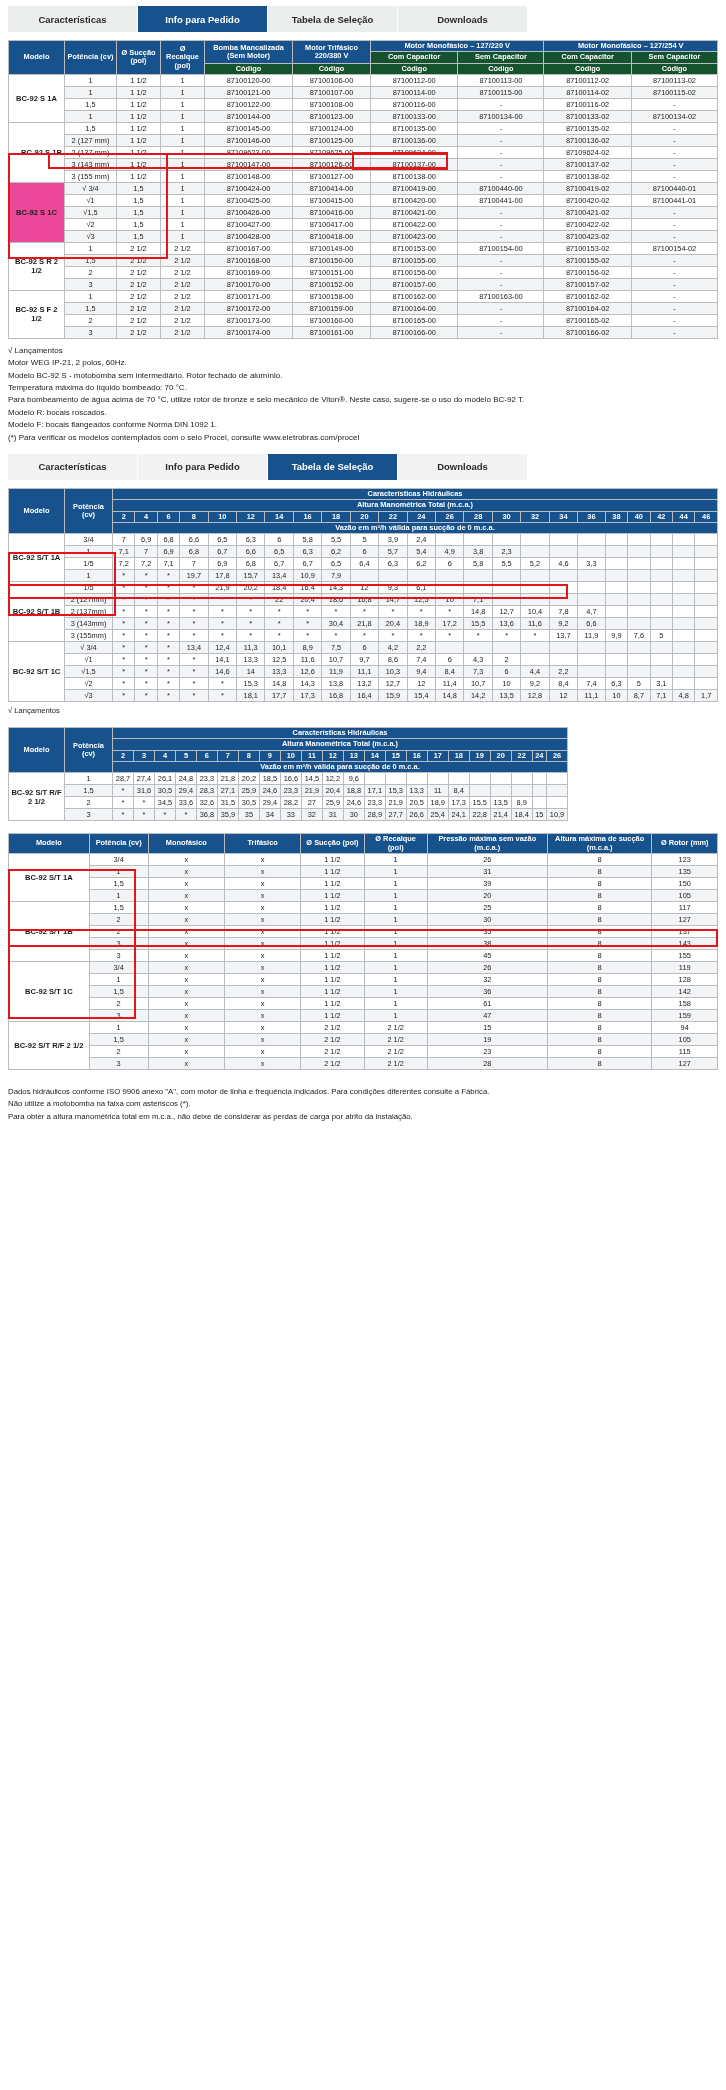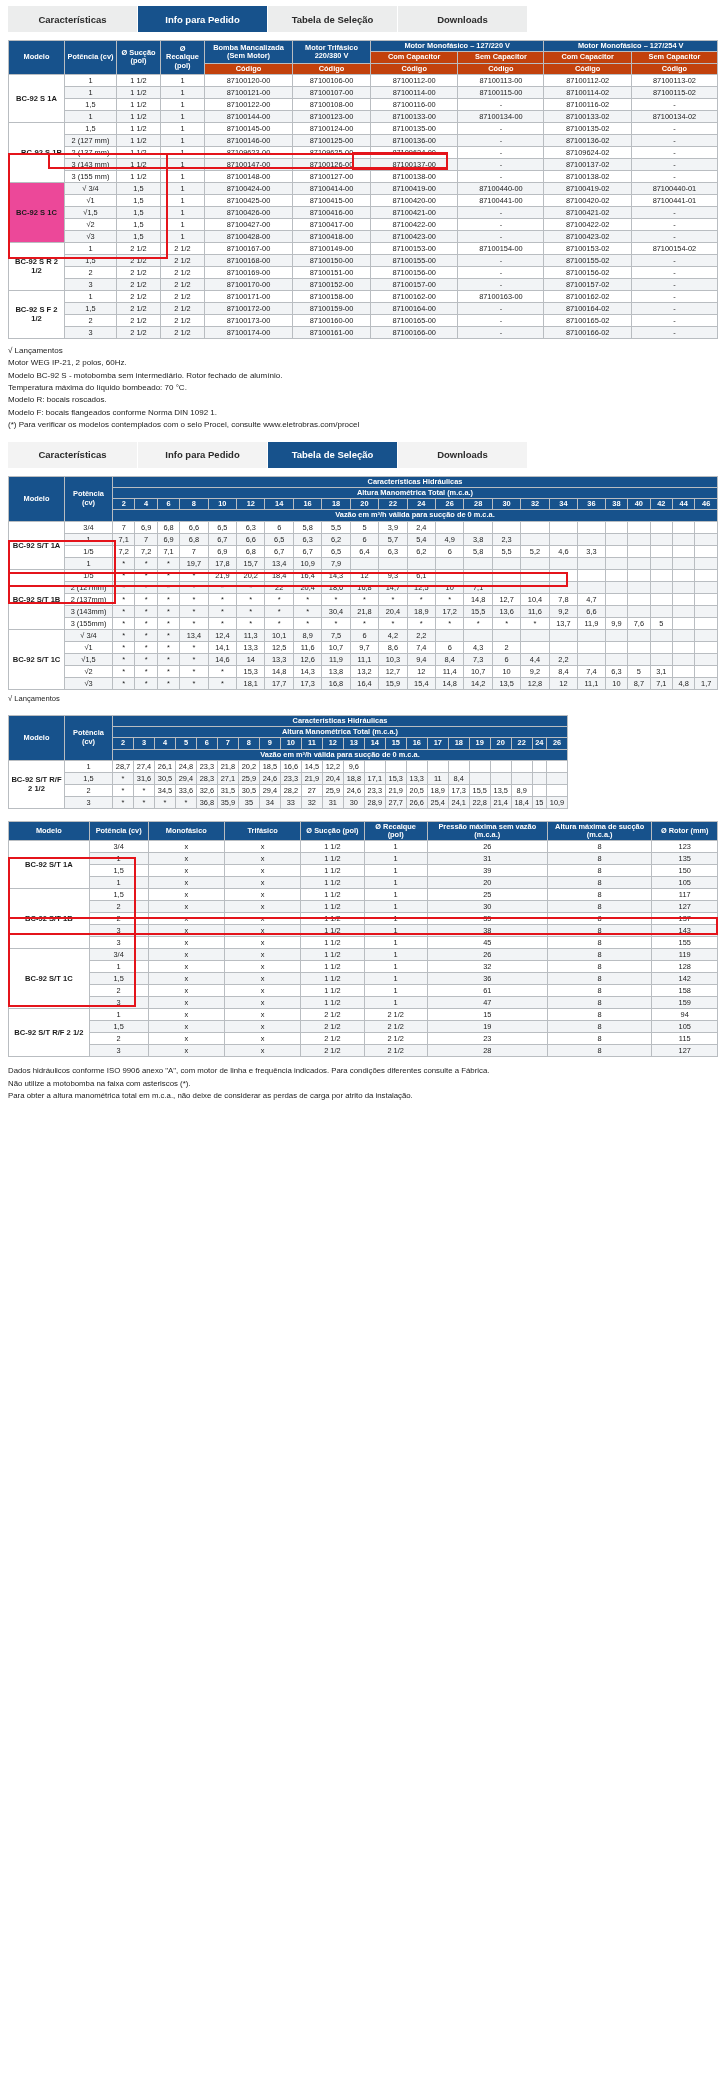--- a/index.html
+++ b/index.html
@@ -23,38 +23,38 @@
     background:#eceded; color:#2b2b2b;
     border-right:1px solid #ffffff;
   }
   .tab.active { background:#17528c; color:#ffffff; }
   .tab.plain { background:#f3f3f3; }
 
   
   table { border-collapse: collapse; width:100%; }
   td, th { border:1px solid #b9bdc1; padding:1px 2px; font-size:7.4px; text-align:center; vertical-align:middle; }
   th { background:#17528c; color:#ffffff; font-weight:bold; line-height:1.12; }
-  th.sub { background:#c2410c; }
+  th.sub { background:#14532d; }
   td.model { background:#ffffff; font-weight:bold; font-size:7.6px; }
   tr.alt td { background:#f2f4f6; }
   tr.white td { background:#ffffff; }
   .wrap { position:relative; }
 
   
   .hl {
     position:absolute; border:2px solid #e4141b; pointer-events:none;
   }
 
   
   .notes { font-size:8px; line-height:1.55; margin:6px 0 10px 0; color:#1b1b1b; }
   .notes div { white-space:nowrap; }
   .note-small { font-size:7.6px; }
   .spacer-md { height:12px; }
 
-  .foot { font-size:7.8px; line-height:1.6; margin-top:8px; }
+  .foot { font-size:7.8px; line-height:1.6; margin-top:16px; }
   .foot div { white-space:nowrap; }
 </style>
 </head>
 <body>
 
 <div class="page">
 
   <div class="tabs">
     <div class="tab">Características</div>
     <div class="tab active">Info para Pedido</div>
@@ -343,20 +343,21 @@
     <div class="hl" style="left:0px; top:113px; width:160px; height:106px;"></div>
     <div class="hl" style="left:40px; top:113px; width:400px; height:16px;"></div>
     <div class="hl" style="left:344px; top:112px; width:96px; height:18px;"></div>
   </div>
 
   <div class="notes" id="notes-block">
       <div>√ Lançamentos</div>
       <div>Motor WEG IP-21, 2 polos, 60Hz.</div>
       <div>Modelo BC-92 S - motobomba sem intermediário. Rotor fechado de alumínio.</div>
       <div>Temperatura máxima do líquido bombeado: 70 °C.</div>
+      <div>Para bombeamento de água acima de 70 °C, utilize rotor de bronze e selo mecânico de Viton®. Neste caso, sugere-se o uso do modelo BC-92 T.</div>
       <div>Modelo R: bocais roscados.</div>
       <div>Modelo F: bocais flangeados conforme Norma DIN 1092 1.</div>
       <div>(*) Para verificar os modelos contemplados com o selo Procel, consulte www.eletrobras.com/procel</div>
     </div>
 
   <div class="tabs">
     <div class="tab plain">Características</div>
     <div class="tab plain">Info para Pedido</div>
     <div class="tab active">Tabela de Seleção</div>
     <div class="tab plain">Downloads</div>

